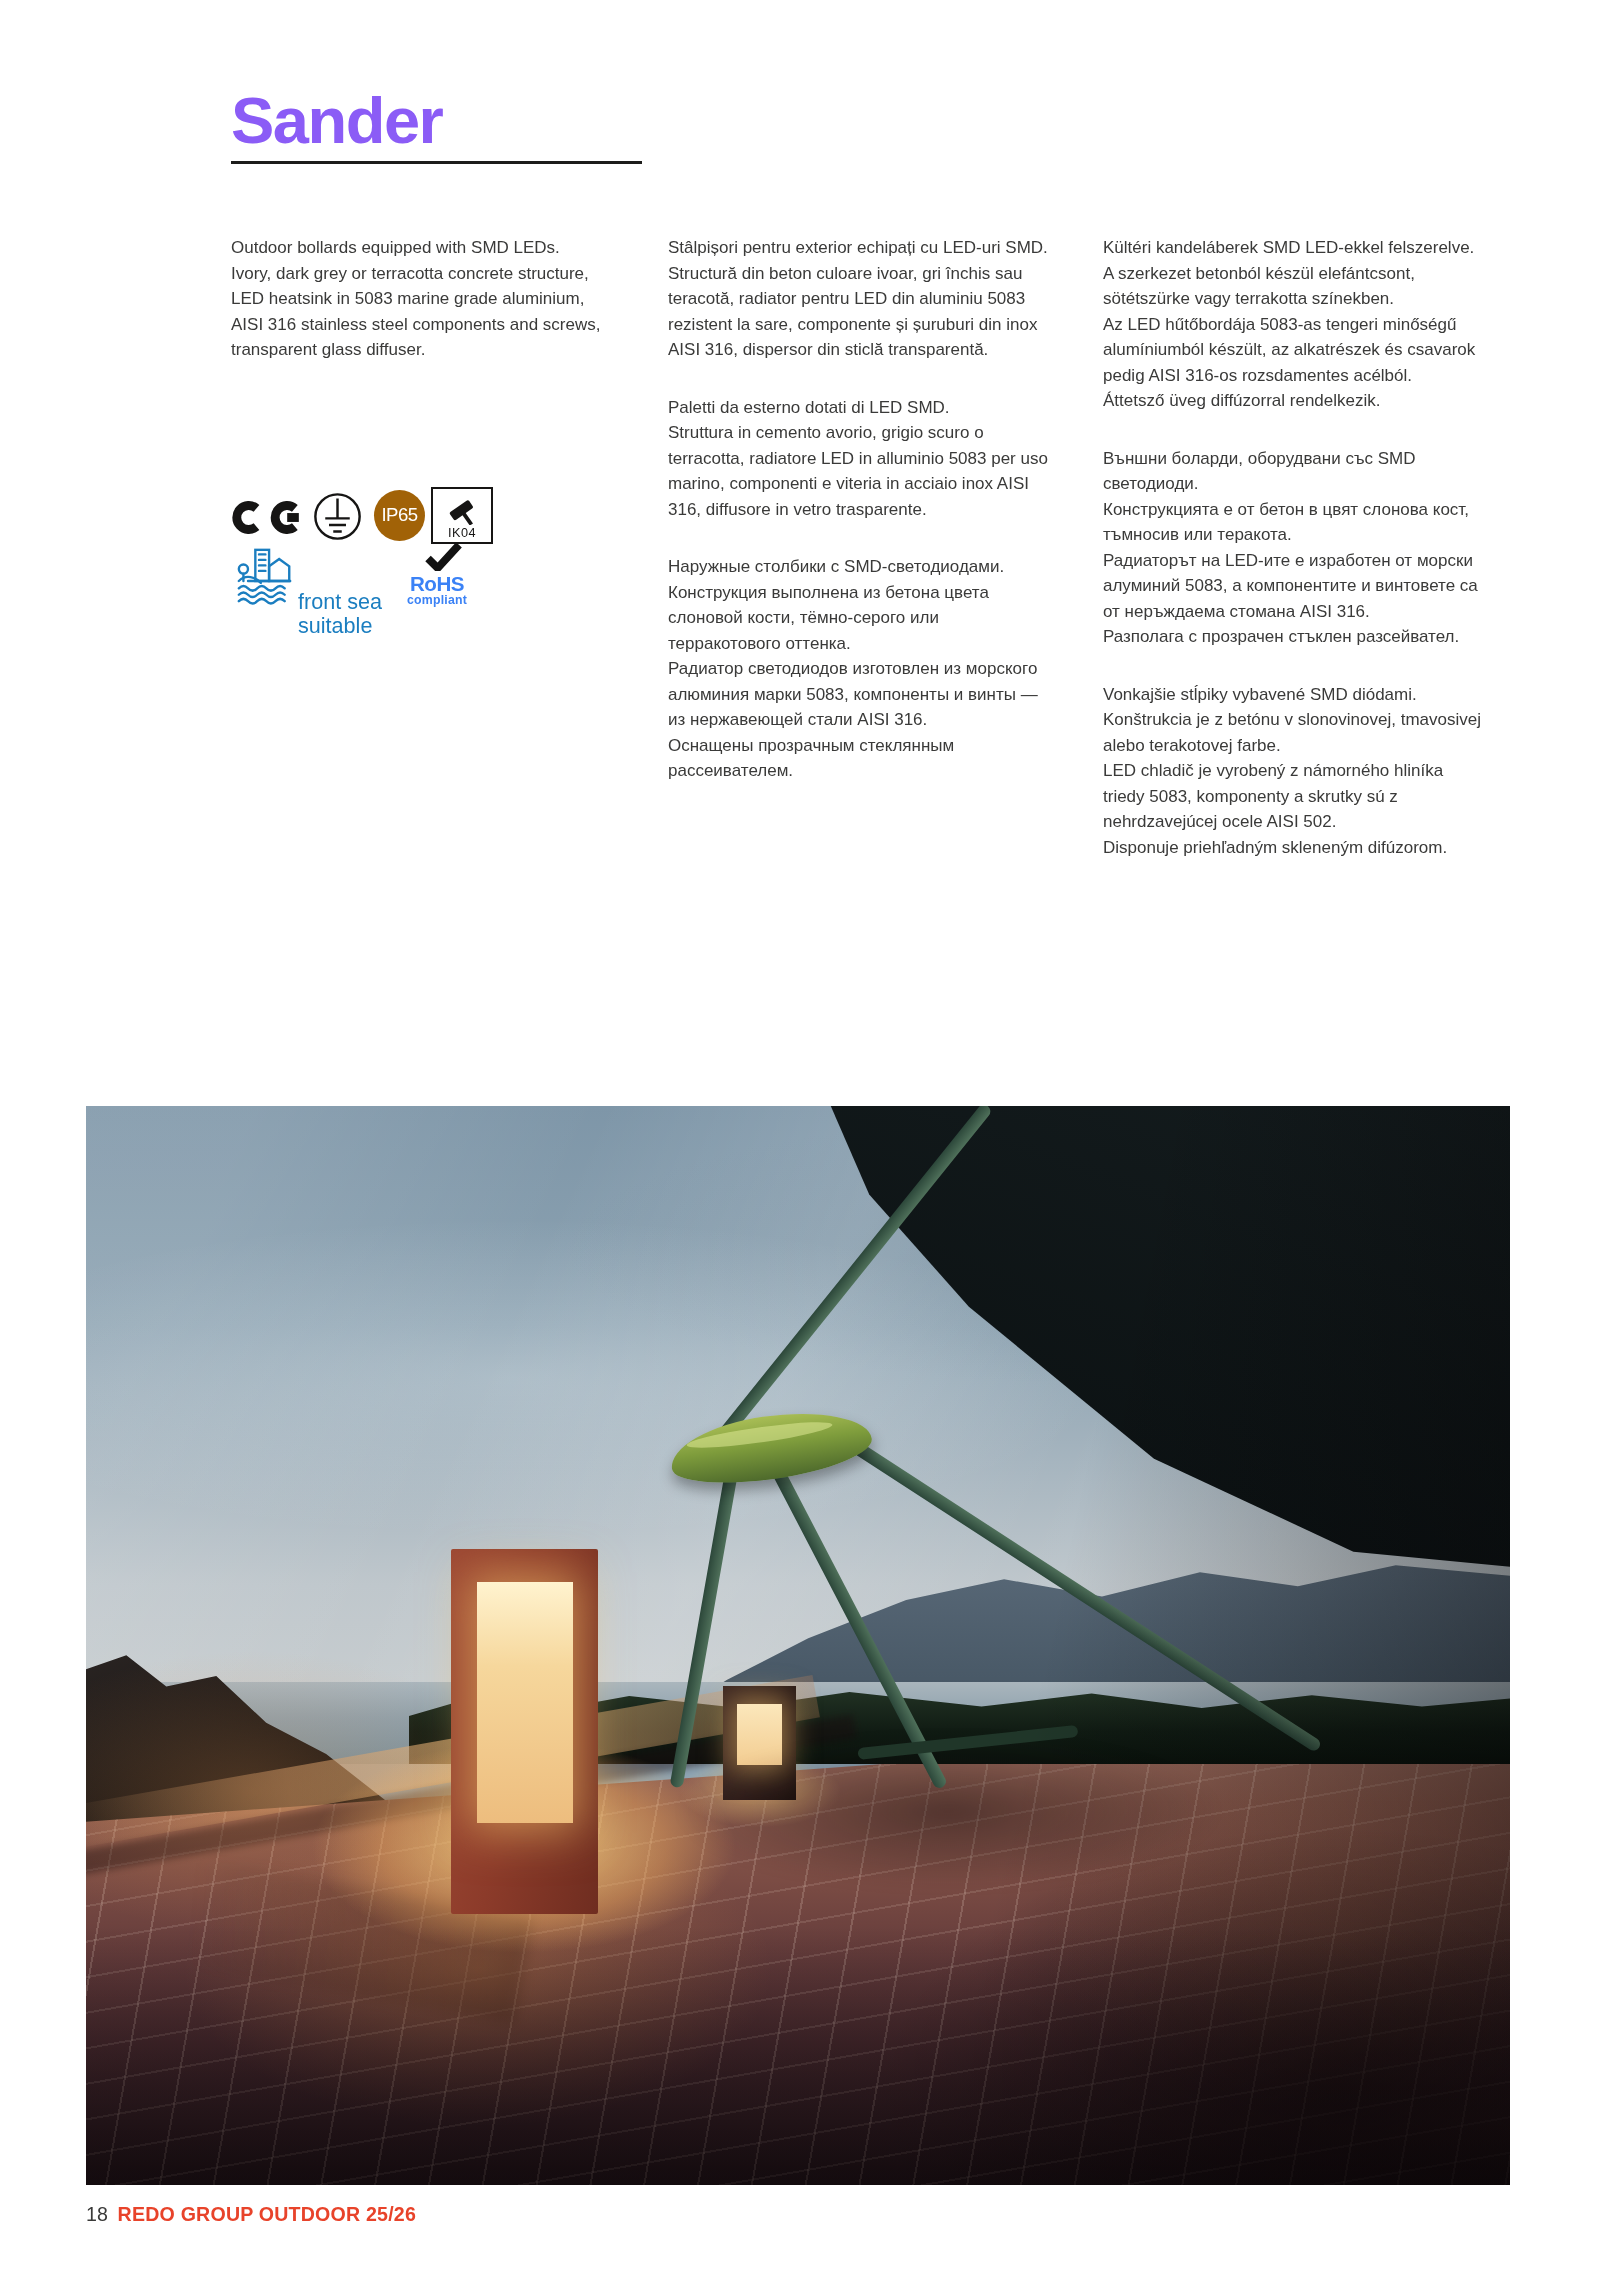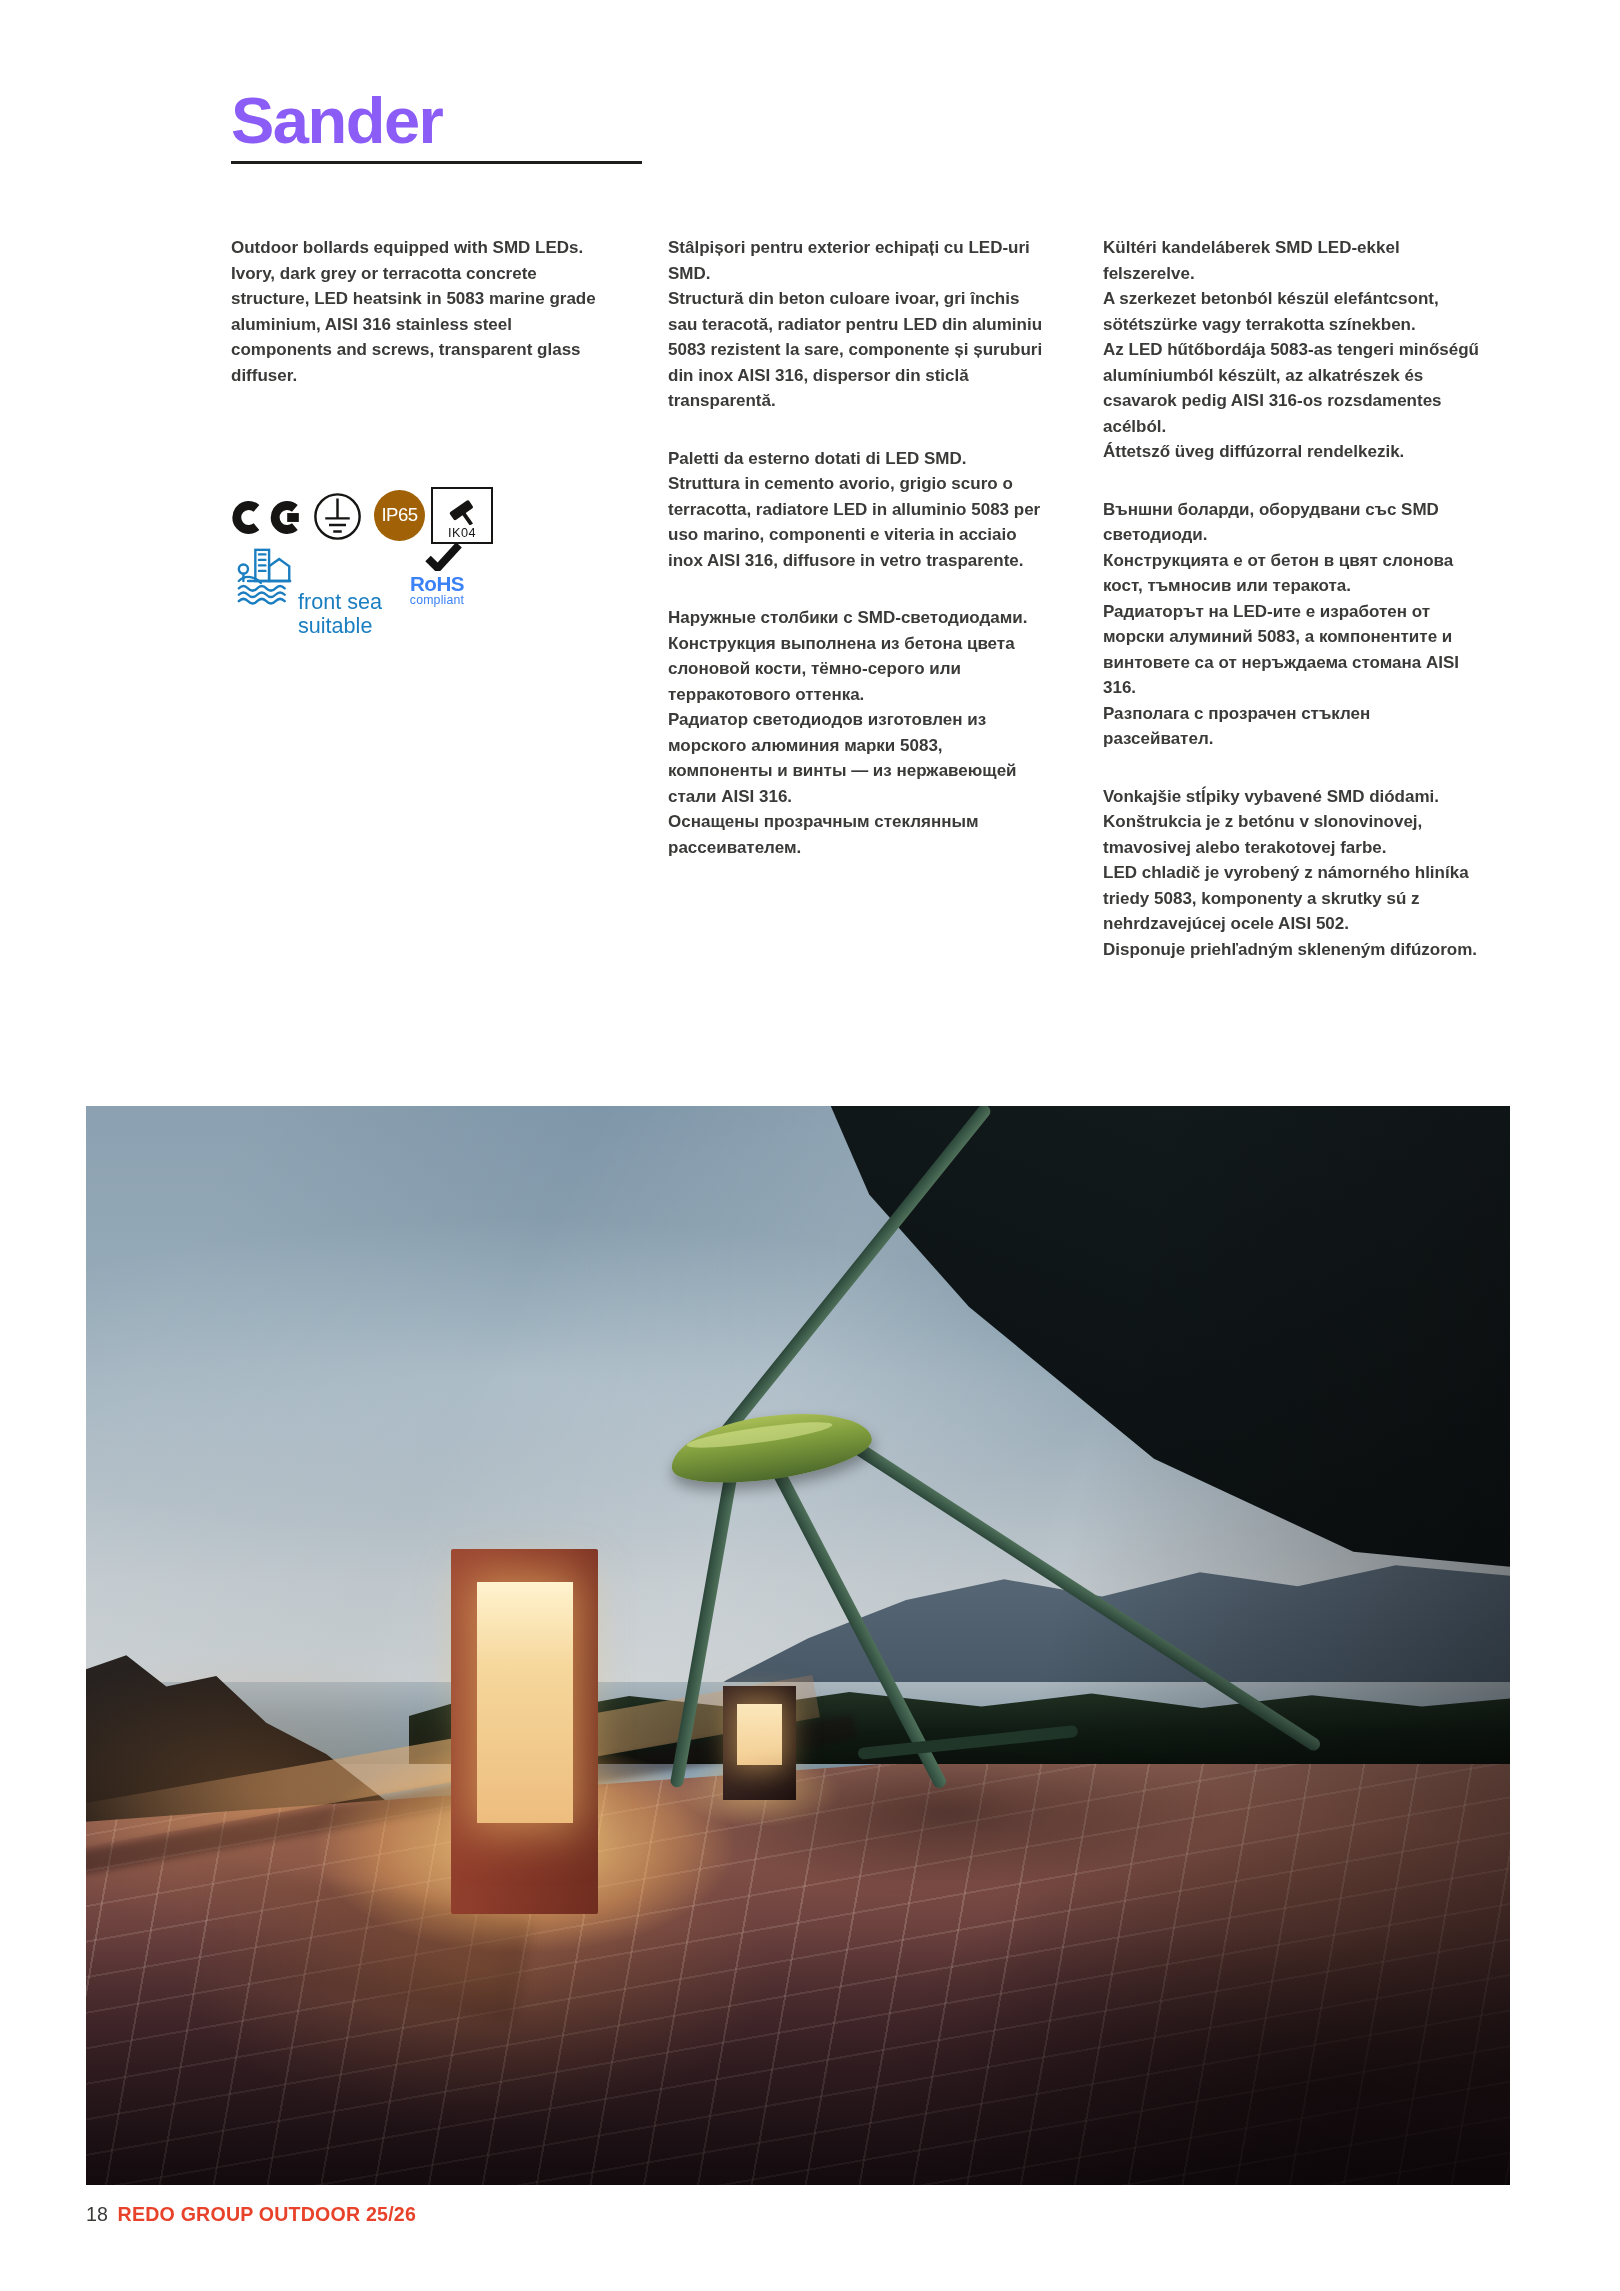--- a/index.html
+++ b/index.html
@@ -7,40 +7,40 @@
   body { font-family:"Liberation Sans", sans-serif; }
   #page { position:relative; width:1620px; height:2292px; background:#fff; overflow:hidden; }
 
   
   .title { position:absolute; left:231px; top:88px; font-size:65px; line-height:1;
            font-weight:700; letter-spacing:-1.5px; color:#8b5cf6; }
   .title-rule { position:absolute; left:231px; top:161px; width:411px; height:2.9px; background:#1d1d1b; }
 
   
   .col { position:absolute; top:235px; width:380px; color:#3a3a39; }
-  .col p.desc { font-size:17px; line-height:25.5px; white-space:pre-line; margin:0 0 32px 0; font-weight:700; }
+  .col p.desc { font-size:17px; line-height:25.5px; white-space:pre-line; margin:0 0 32px 0; font-weight:400; }
   #col-1 { left:231px; }
   #col-2 { left:668px; }
   #col-3 { left:1103px; }
 
   
   .icons { position:absolute; left:231px; top:485px; width:372px; height:132px; }
   .icon-abs { position:absolute; }
   .ip-badge { width:51px; height:51px; border-radius:50%; background:#a16207; color:#fff;
               display:flex; align-items:center; justify-content:center;
               font-size:18.6px; font-weight:400; letter-spacing:-0.5px; }
   .ik-badge { width:62px; height:57px; border:2.5px solid #161514; display:flex; flex-direction:column;
               align-items:center; justify-content:flex-end; padding-bottom:2px; background:#fff; }
   .ik-badge .ik-label { font-size:12.7px; color:#161514; letter-spacing:0.5px; }
   .ik-badge svg { margin-bottom:1px; }
   .sea-text { font-size:21.6px; line-height:23.5px; color:#1b7ec0; font-weight:400;margin-top:40px; }
   .rohs { width:98px; text-align:center; color:#3b82f6; }
   .rohs .rohs-check { margin-left:13.7px; }
   .rohs .rohs-label { font-size:20.6px; font-weight:700; letter-spacing:-0.5px; line-height:17.6px; }
-  .rohs .rohs-sub { font-size:12.3px; font-weight:400; letter-spacing:0.2px; }
+  .rohs .rohs-sub { font-size:12.3px; font-weight:700; letter-spacing:0.2px; }
 
   
   .footer { position:absolute; left:86px; top:2203px; font-size:19.6px; display:flex; gap:9.8px; align-items:baseline; }
   .footer .pagenum { color:#3a3a39; font-weight:500; }
   .footer .brand { color:#e8432a; font-weight:700; letter-spacing:0.2px; }
 
   
   .photo { position:absolute; left:86px; top:1106px; width:1424px; height:1079px; overflow:hidden; background:#8da3b2; }
   .photo * { position:absolute; }
   .sky { left:0; top:0; width:100%; height:647px;

